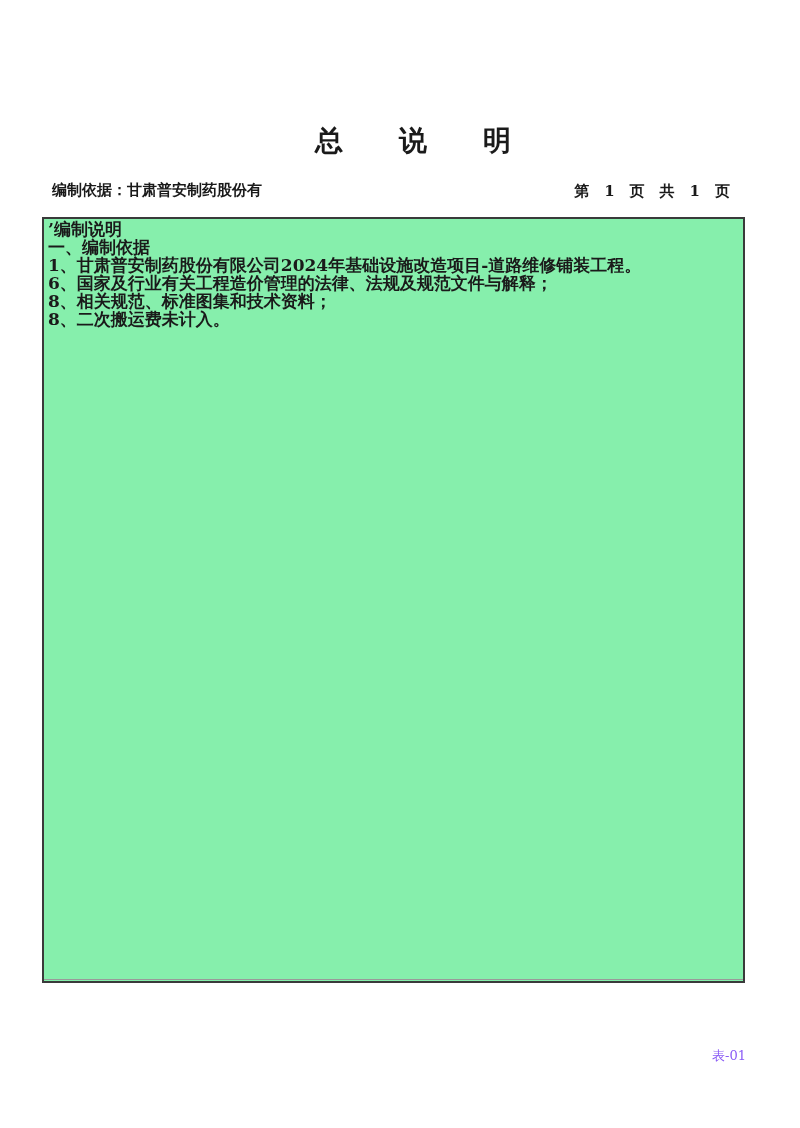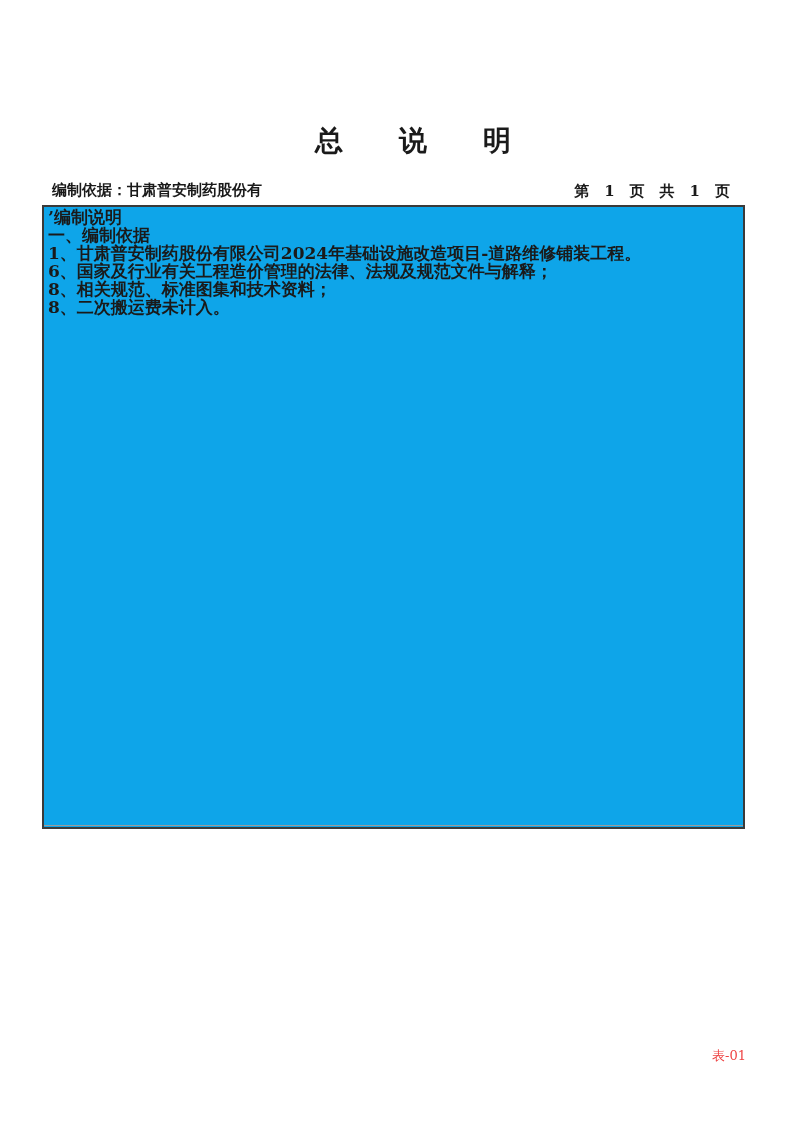--- a/index.html
+++ b/index.html
@@ -38,26 +38,26 @@
     position: absolute;
     top: 182px;
     right: 70px;
     font-size: 15px;
     font-weight: 700;
     white-space: pre;
   }
   .notes-box {
     position: absolute;
     left: 42px;
-    top: 205px;
+    top: 217px;
     width: 703px;
-    height: 624px;
+    height: 766px;
     border: 2px solid #3a3a3a;
     box-sizing: border-box;
-    background: #0ea5e9;
+    background: #86efac;
   }
   .notes-box .inner-bottom-line {
     position: absolute;
     left: 0;
     right: 0;
     bottom: 1px;
     height: 1px;
     background: #9a9a9a;
   }
   .notes-content {
@@ -69,21 +69,21 @@
     line-height: 18px;
     font-weight: 700;
     white-space: nowrap;
     overflow: hidden;
   }
   .sheet-label {
     position: absolute;
     top: 1047px;
     right: 54px;
     font-size: 13px;
-    color: #ef4444;
+    color: #8b5cf6;
     font-weight: 400;
   }
 </style>
 </head>
 <body>
 
 <div class="page">
 
   <div class="doc-title">总　　说　　明</div>
 

